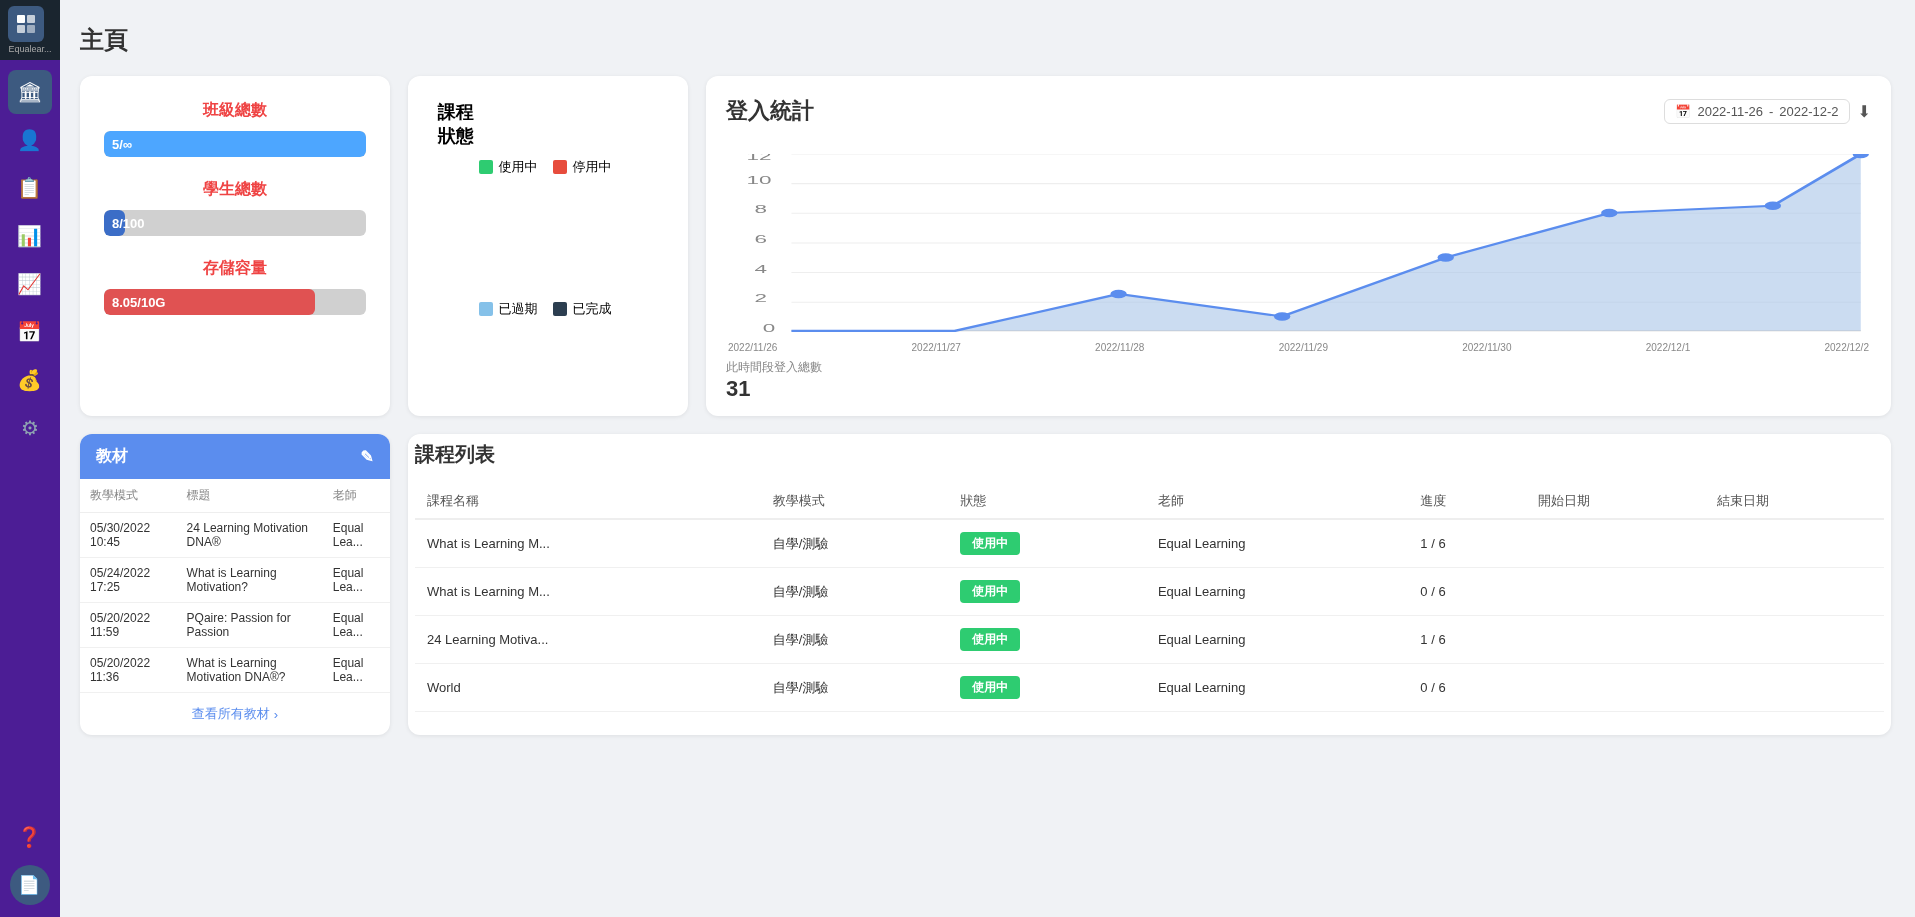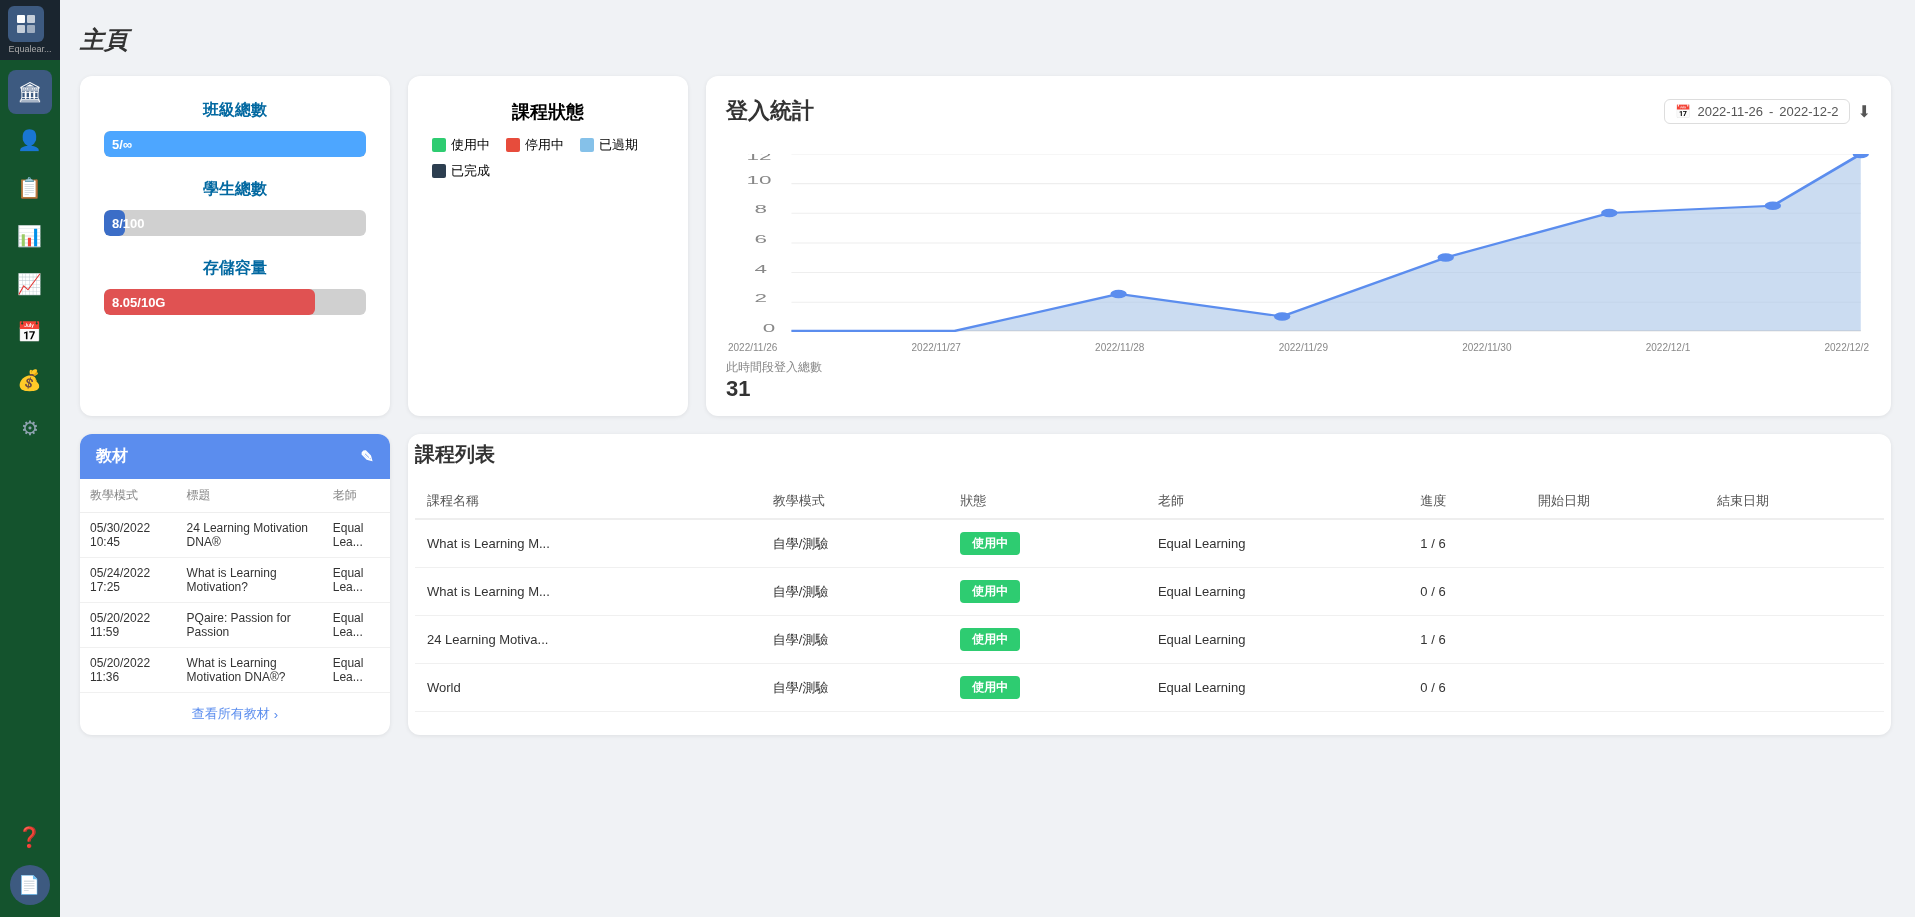--- a/index.html
+++ b/index.html
@@ -1,21 +1,21 @@
 <!DOCTYPE html>
 <html><head>
   <meta charset="utf-8">
   <style>
     * { box-sizing: border-box; margin: 0; padding: 0; }
     body { font-family: "Microsoft JhengHei", "PingFang TC", Arial, sans-serif; background: #f0f2f5; display: flex; height: 100vh; overflow: hidden; }
 
     
     .sidebar {
       width: 60px;
-      background: #14532d;
+      background: #4c1d95;
       display: flex;
       flex-direction: column;
       align-items: center;
       padding: 0;
       flex-shrink: 0;
       height: 100vh;
     }
     .sidebar-logo {
       width: 60px;
       height: 60px;
@@ -95,21 +95,20 @@
     .main {
       flex: 1;
       overflow-y: auto;
       padding: 24px 24px 24px 20px;
     }
     .page-title {
       font-size: 24px;
       font-weight: bold;
       color: #333;
       margin-bottom: 20px;
-      font-style: italic;
     }
 
     
     .top-row {
       display: grid;
       grid-template-columns: 310px 280px 1fr;
       gap: 18px;
       margin-bottom: 18px;
     }
 
@@ -121,21 +120,21 @@
       box-shadow: 0 1px 4px rgba(0,0,0,0.08);
     }
 
     
     .stats-card {}
     .stat-block { margin-bottom: 22px; }
     .stat-block:last-child { margin-bottom: 0; }
     .stat-title {
       font-size: 16px;
       font-weight: bold;
-      color: #0369a1;
+      color: #ef4444;
       text-align: center;
       margin-bottom: 10px;
     }
     .progress-bar-wrap {
       width: 100%;
       background: #d0d0d0;
       border-radius: 6px;
       height: 26px;
       overflow: hidden;
       position: relative;
@@ -148,21 +147,21 @@
       padding-left: 8px;
       font-size: 13px;
       font-weight: bold;
       color: white;
     }
     .progress-bar-fill.blue { background: #4da6ff; }
     .progress-bar-fill.blue2 { background: #3b6dc7; text-align: center; }
     .progress-bar-fill.red { background: #e05252; }
 
     
-    .donut-card { display: flex; flex-direction: column; }
+    .donut-card { display: flex; flex-direction: row; }
     .donut-legend {
       display: flex;
       flex-wrap: wrap;
       gap: 8px 16px;
       margin-bottom: 16px;
       font-size: 13px;
     }
     .legend-item { display: flex; align-items: center; gap: 5px; }
     .legend-dot {
       width: 14px;

